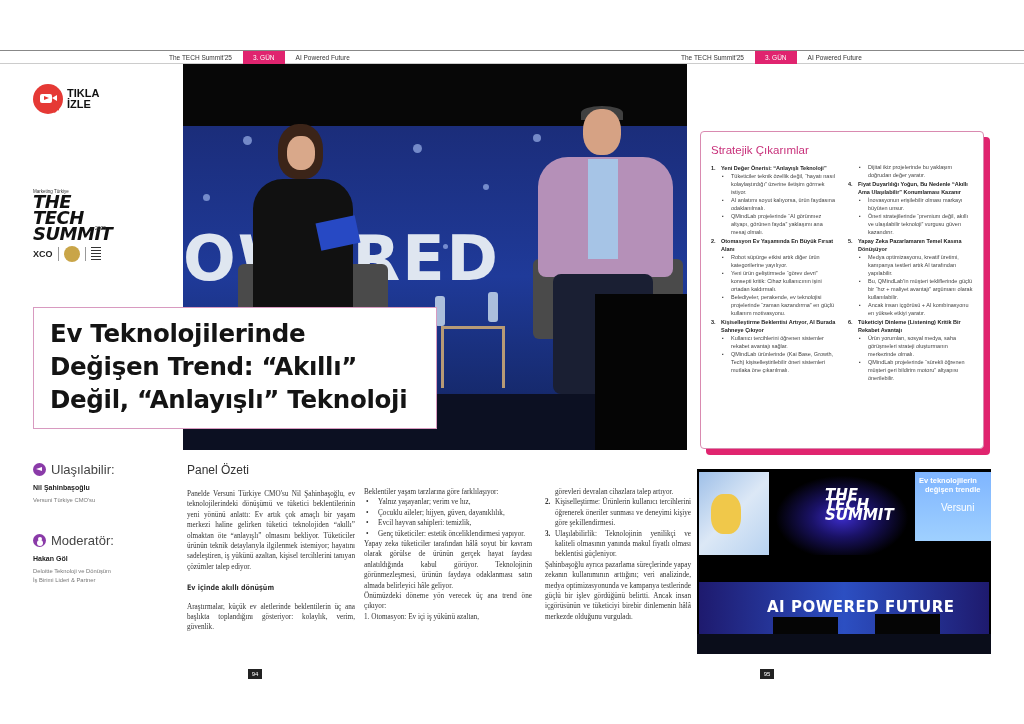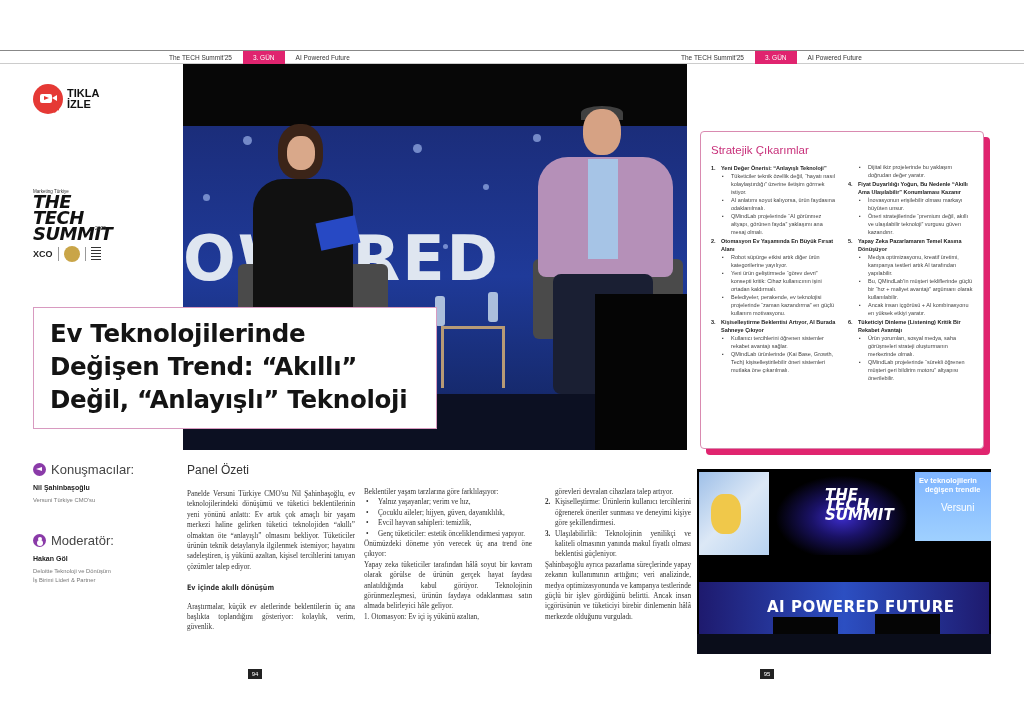--- a/index.html
+++ b/index.html
@@ -163,21 +163,21 @@
   <div class="speaker"></div>
 </div>
 
 <div class="title-box">
   <h1>Ev Teknolojilerinde Değişen Trend: “Akıllı” Değil, “Anlayışlı” Teknoloji</h1>
 </div>
 
 <div class="speakers">
   <div class="sec-h">
     <span class="ico mega"></span>
-    <span>Konuşmacılar:</span>
+    <span>Ulaşılabilir:</span>
   </div>
   <div class="sp-name">Nil Şahinbaşoğlu</div>
   <div class="sp-role">Versuni Türkiye CMO'su</div>
   <div class="mod">
     <div class="sec-h">
       <span class="ico user"></span>
       <span>Moderatör:</span>
     </div>
     <div class="sp-name">Hakan Göl</div>
     <div class="sp-role">
@@ -196,22 +196,22 @@
 </div>
 
 <div class="col" style="left:364px;top:487px">
   <p>Beklentiler yaşam tarzlarına göre farklılaşıyor:</p>
   <ul>
     <li>Yalnız yaşayanlar; verim ve hız,</li>
     <li>Çocuklu aileler; hijyen, güven, dayanıklılık,</li>
     <li>Evcil hayvan sahipleri: temizlik,</li>
     <li>Genç tüketiciler: estetik önceliklendirmesi yapıyor.</li>
   </ul>
+  <p>Yapay zeka tüketiciler tarafından hâlâ soyut bir kavram olarak görülse de ürünün gerçek hayat faydası anlatıldığında kabul görüyor. Teknolojinin görünmezleşmesi, ürünün faydaya odaklanması satın almada belirleyici hâle geliyor.</p>
   <p>Önümüzdeki döneme yön verecek üç ana trend öne çıkıyor:</p>
-  <p>Yapay zeka tüketiciler tarafından hâlâ soyut bir kavram olarak görülse de ürünün gerçek hayat faydası anlatıldığında kabul görüyor. Teknolojinin görünmezleşmesi, ürünün faydaya odaklanması satın almada belirleyici hâle geliyor.</p>
   <p><b>1.</b> <b>Otomasyon:</b><span> Ev içi iş yükünü azaltan,</span></p>
 </div>
 
 <div class="col" style="left:545px;top:487px;width:146px">
   <p style="padding-left:10px">görevleri devralan cihazlara talep artıyor.</p>
   <ol>
     <li><span class="n">2.</span><b>Kişiselleştirme:</b><span> Ürünlerin kullanıcı tercihlerini öğrenerek öneriler sunması ve deneyimi kişiye göre şekillendirmesi.</span></li>
     <li><span class="n">3.</span><b>Ulaşılabilirlik:</b><span> Teknolojinin yenilikçi ve kaliteli olmasının yanında makul fiyatlı olması beklentisi güçleniyor.</span></li>
   </ol>
   <p>Şahinbaşoğlu ayrıca pazarlama süreçlerinde yapay zekanın kullanımının arttığını; veri analizinde, medya optimizasyonunda ve kampanya testlerinde güçlü bir işlev gördüğünü belirtti. Ancak insan içgörüsünün ve tüketiciyi birebir dinlemenin hâlâ merkezde olduğunu vurguladı.</p>

